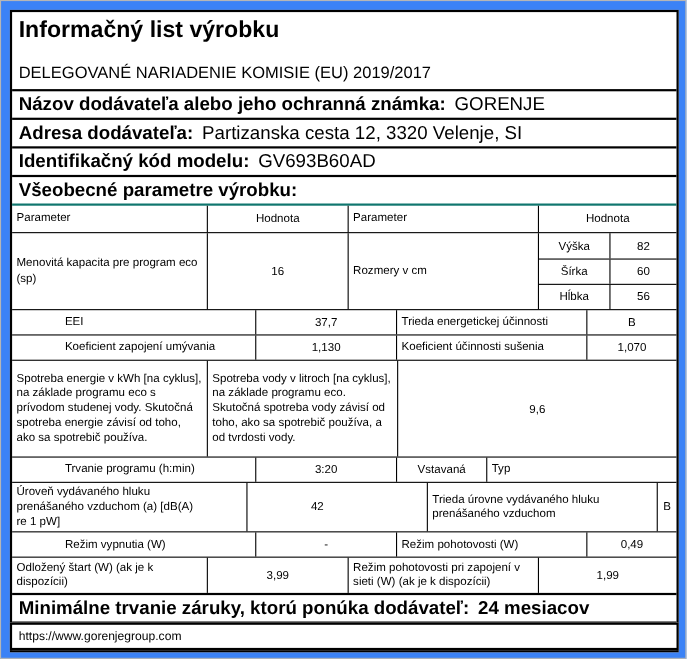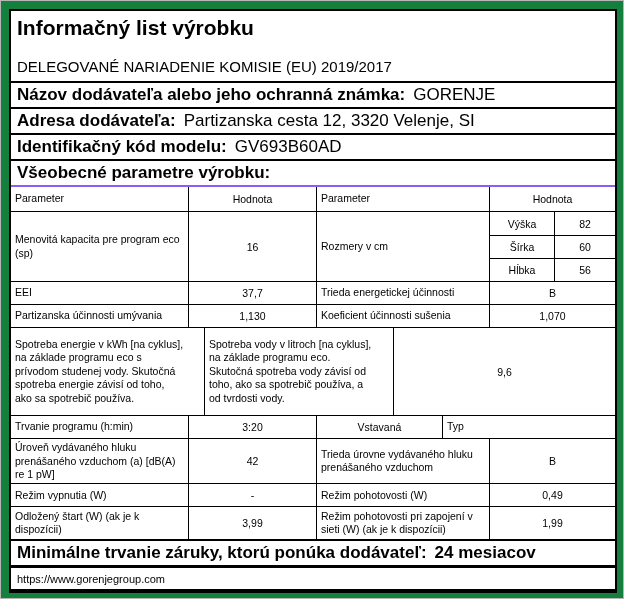--- a/index.html
+++ b/index.html
@@ -7,21 +7,21 @@
   body {
     width: 626px; height: 599px;
     font-family: "Liberation Sans", sans-serif;
     color: #000;
     position: relative;
   }
   .canvas {
     position: absolute; left: 0; top: 0;
     width: 624px; height: 599px;
     border: 1px solid #b6b6b6;
-    background: #15803d;
+    background: #3b82f6;
   }
   .doc {
     position: absolute; left: 8px; top: 8px;
     width: 608px;
     border: 2px solid #000;
     background: #fff;
   }
   
   .head { padding: 5px 6px 6px 6px; }
   .head h1 { font-size: 21px; font-weight: bold; line-height: 1.15; }
@@ -32,44 +32,44 @@
     min-height: 24px;
     display: flex; align-items: center;
     padding: 2px 6px;
     font-size: 17px;
   }
   .lrow .lbl { font-weight: bold; }
   .lrow .val { margin-left: 8px; font-weight: normal; }
   .lrow .val.bold { font-weight: bold; }
   .lrow.slim { min-height: 22px; }
   
-  .ptable { border-top: 2px solid #8b5cf6; font-size: 10.5px; }
+  .ptable { border-top: 2px solid #0f766e; font-size: 10.5px; }
   .trow { display: flex; border-top: 1px solid #000; }
   .trow:first-child { border-top: none; }
   .c { border-left: 1px solid #000; display: flex; }
   .c:first-child { border-left: none; }
   .c1 { width: 177px; }
   .c2 { width: 128px; }
   .c3 { width: 173px; }
   .c4 { flex: 1; }
   .param { align-items: center; text-align: left; padding: 2px 4px; line-height: 1.28; }
   .value { align-items: center; justify-content: center; text-align: center; padding: 2px 3px; }
   .hrow { min-height: 24px; }
   .hrow .param { font-weight: normal; }
   
   .caprow { min-height: 69px; }
   .dims { flex-direction: column; padding: 0; }
   .dimrow { display: flex; flex: 1; border-top: 1px solid #000; min-height: 23px; }
   .dimrow:first-child { border-top: none; }
   .dimlabel { width: 64px; display: flex; align-items: center; justify-content: center; }
   .dimvalue { flex: 1; border-left: 1px solid #000; display: flex; align-items: center; justify-content: center; }
   
-  .r-eei, .r-koef, .r-trvanie, .r-rezim { min-height: 23px; }
-  .r-spotreba { min-height: 88px; gap: 16px; }
-  .r-hluk { min-height: 44px; }
+  .r-eei, .r-koef, .r-trvanie, .r-rezim { min-height: 23px; padding-left: 44px; }
+  .r-spotreba { min-height: 88px; }
+  .r-hluk { min-height: 44px; gap: 36px; }
   .r-odlozeny { min-height: 33px; }
   
   .urlbox {
     position: absolute; left: 8px;
     width: 608px;
     border: 2px solid #000;
     min-height: 25px;
     display: flex; align-items: center;
     padding: 2px 6px;
     font-size: 11px;
@@ -137,21 +137,21 @@
       </div>
 
       <div class="trow r-eei">
         <div class="c c1 param">EEI</div>
         <div class="c c2 value">37,7</div>
         <div class="c c3 param">Trieda energetickej účinnosti</div>
         <div class="c c4 value">B</div>
       </div>
 
       <div class="trow r-koef">
-        <div class="c c1 param">Partizanska účinnosti umývania</div>
+        <div class="c c1 param">Koeficient zapojení umývania</div>
         <div class="c c2 value">1,130</div>
         <div class="c c3 param">Koeficient účinnosti sušenia</div>
         <div class="c c4 value">1,070</div>
       </div>
 
       <div class="trow r-spotreba">
         <div class="c c1 param">Spotreba energie v kWh [na cyklus], na základe programu eco s prívodom studenej vody. Skutočná spotreba energie závisí od toho, ako sa spotrebič používa.</div>
         <div class="c c3 param">Spotreba vody v litroch [na cyklus], na základe programu eco. Skutočná spotreba vody závisí od toho, ako sa spotrebič používa, a od tvrdosti vody.</div>
         <div class="c c4 value">9,6</div>
       </div>

